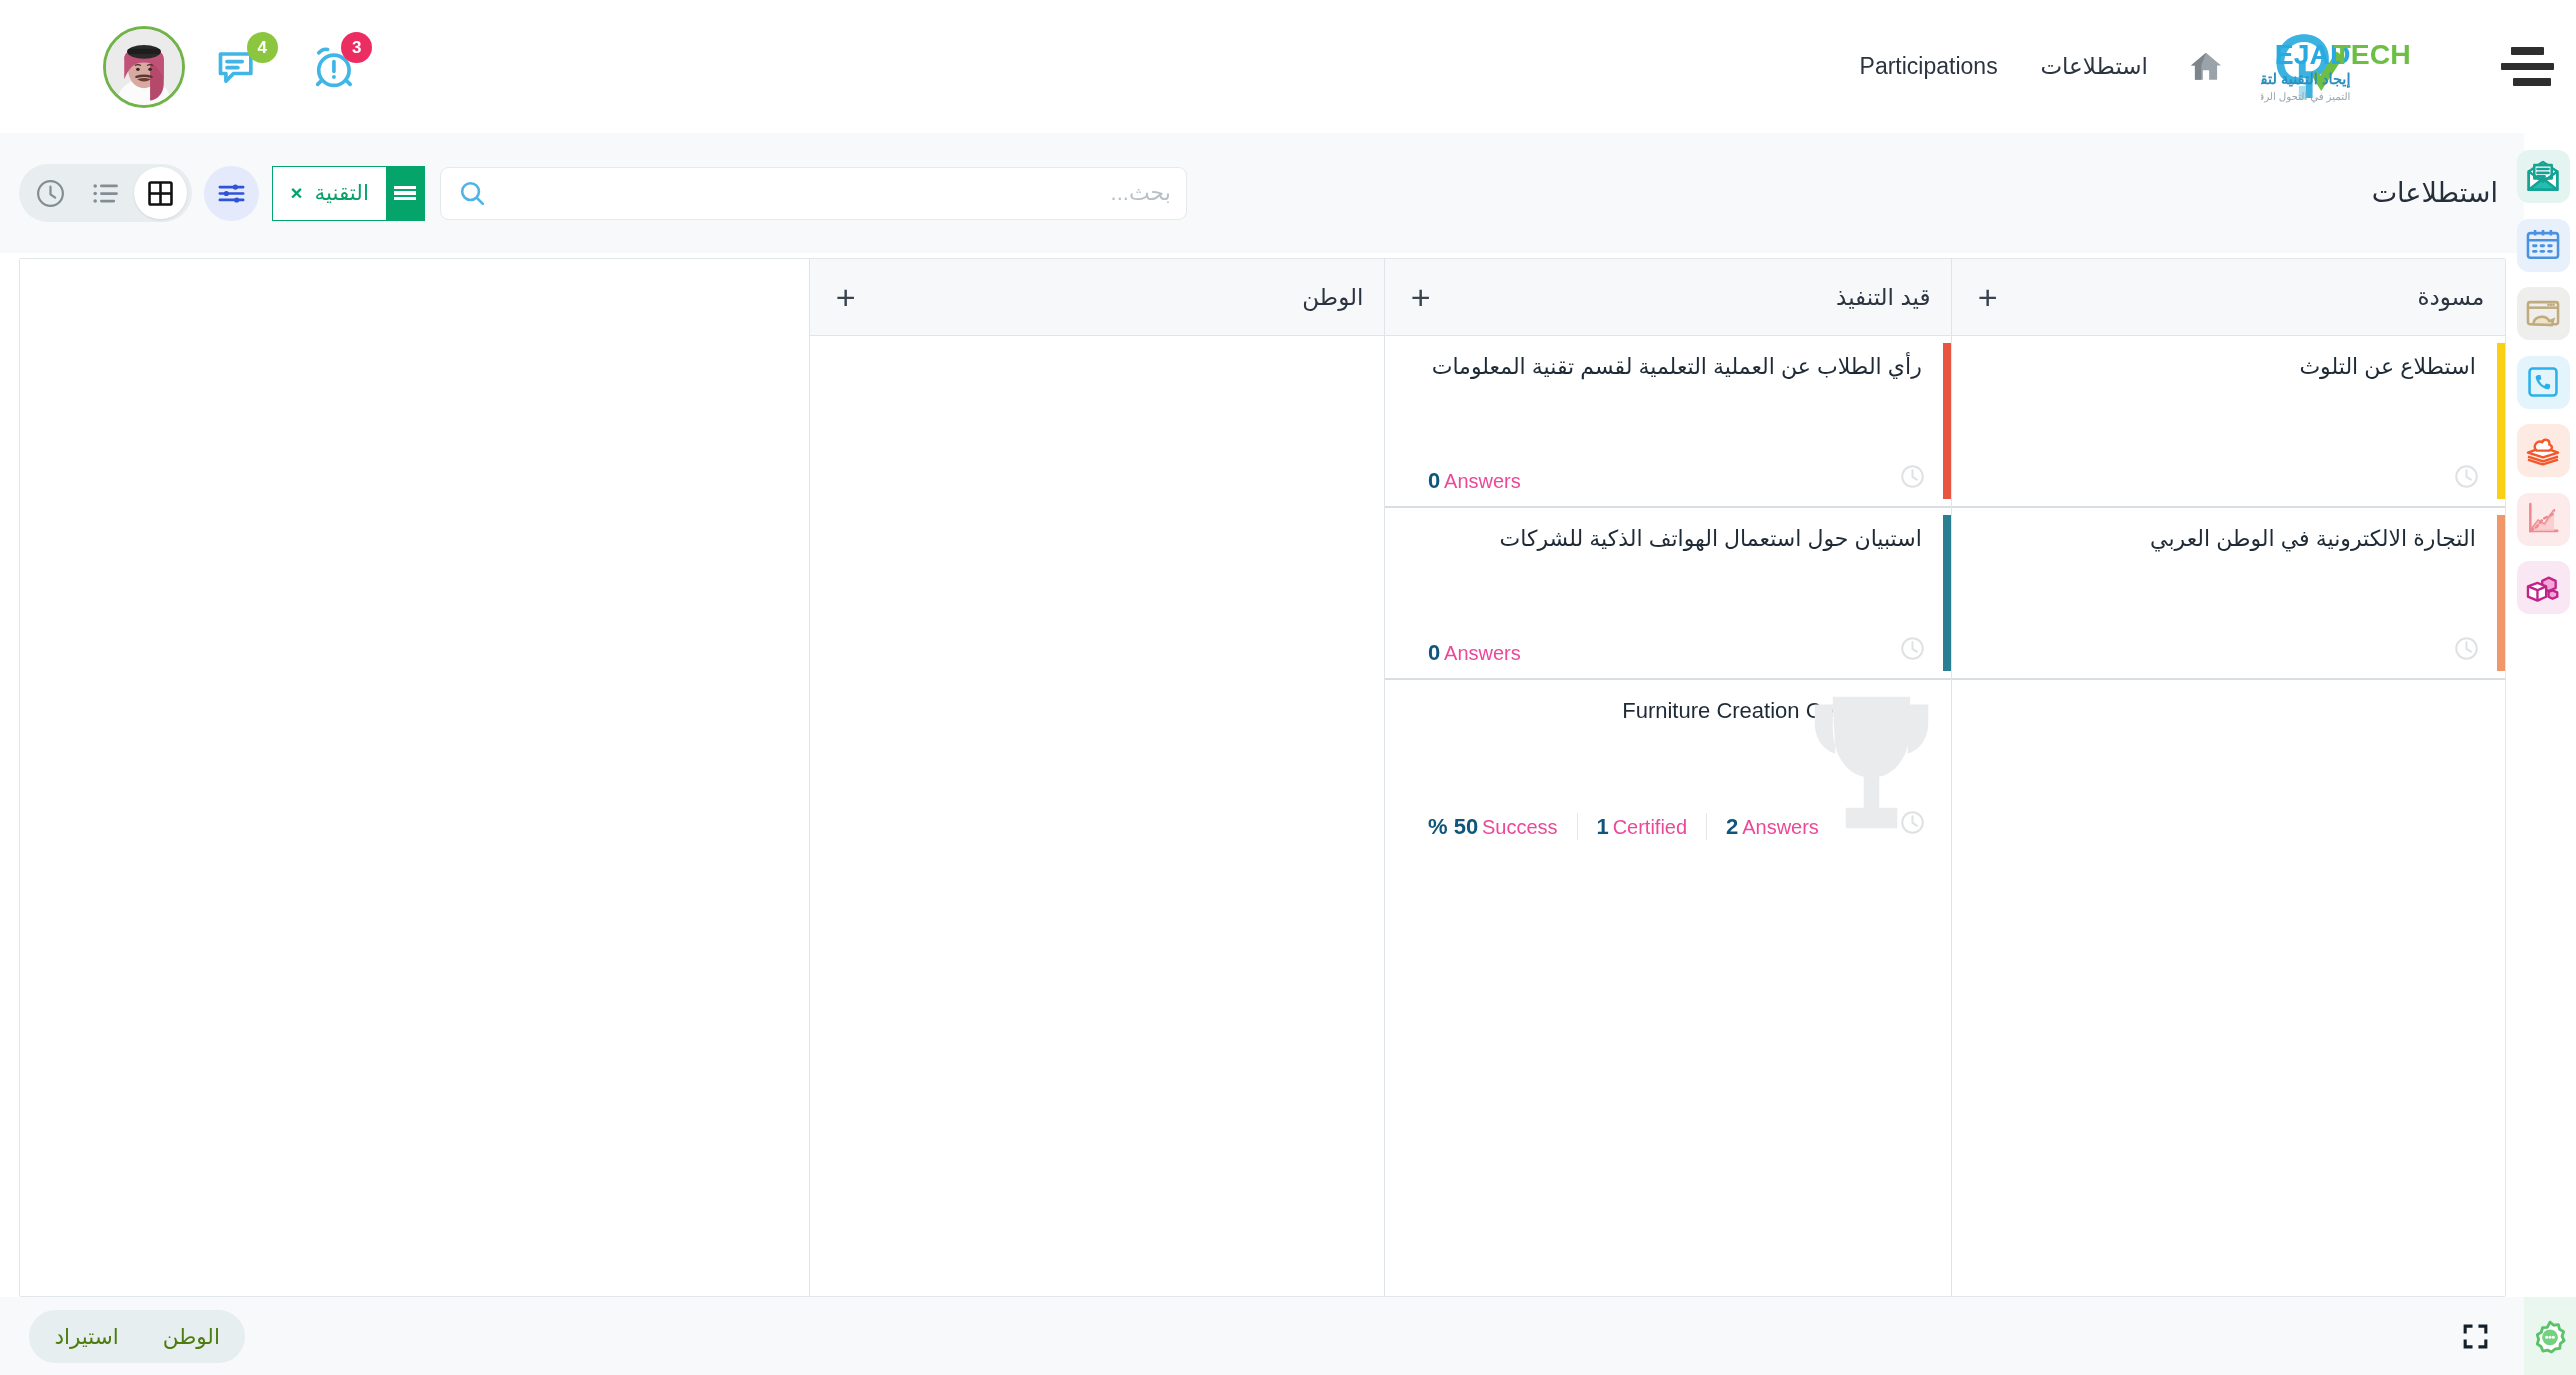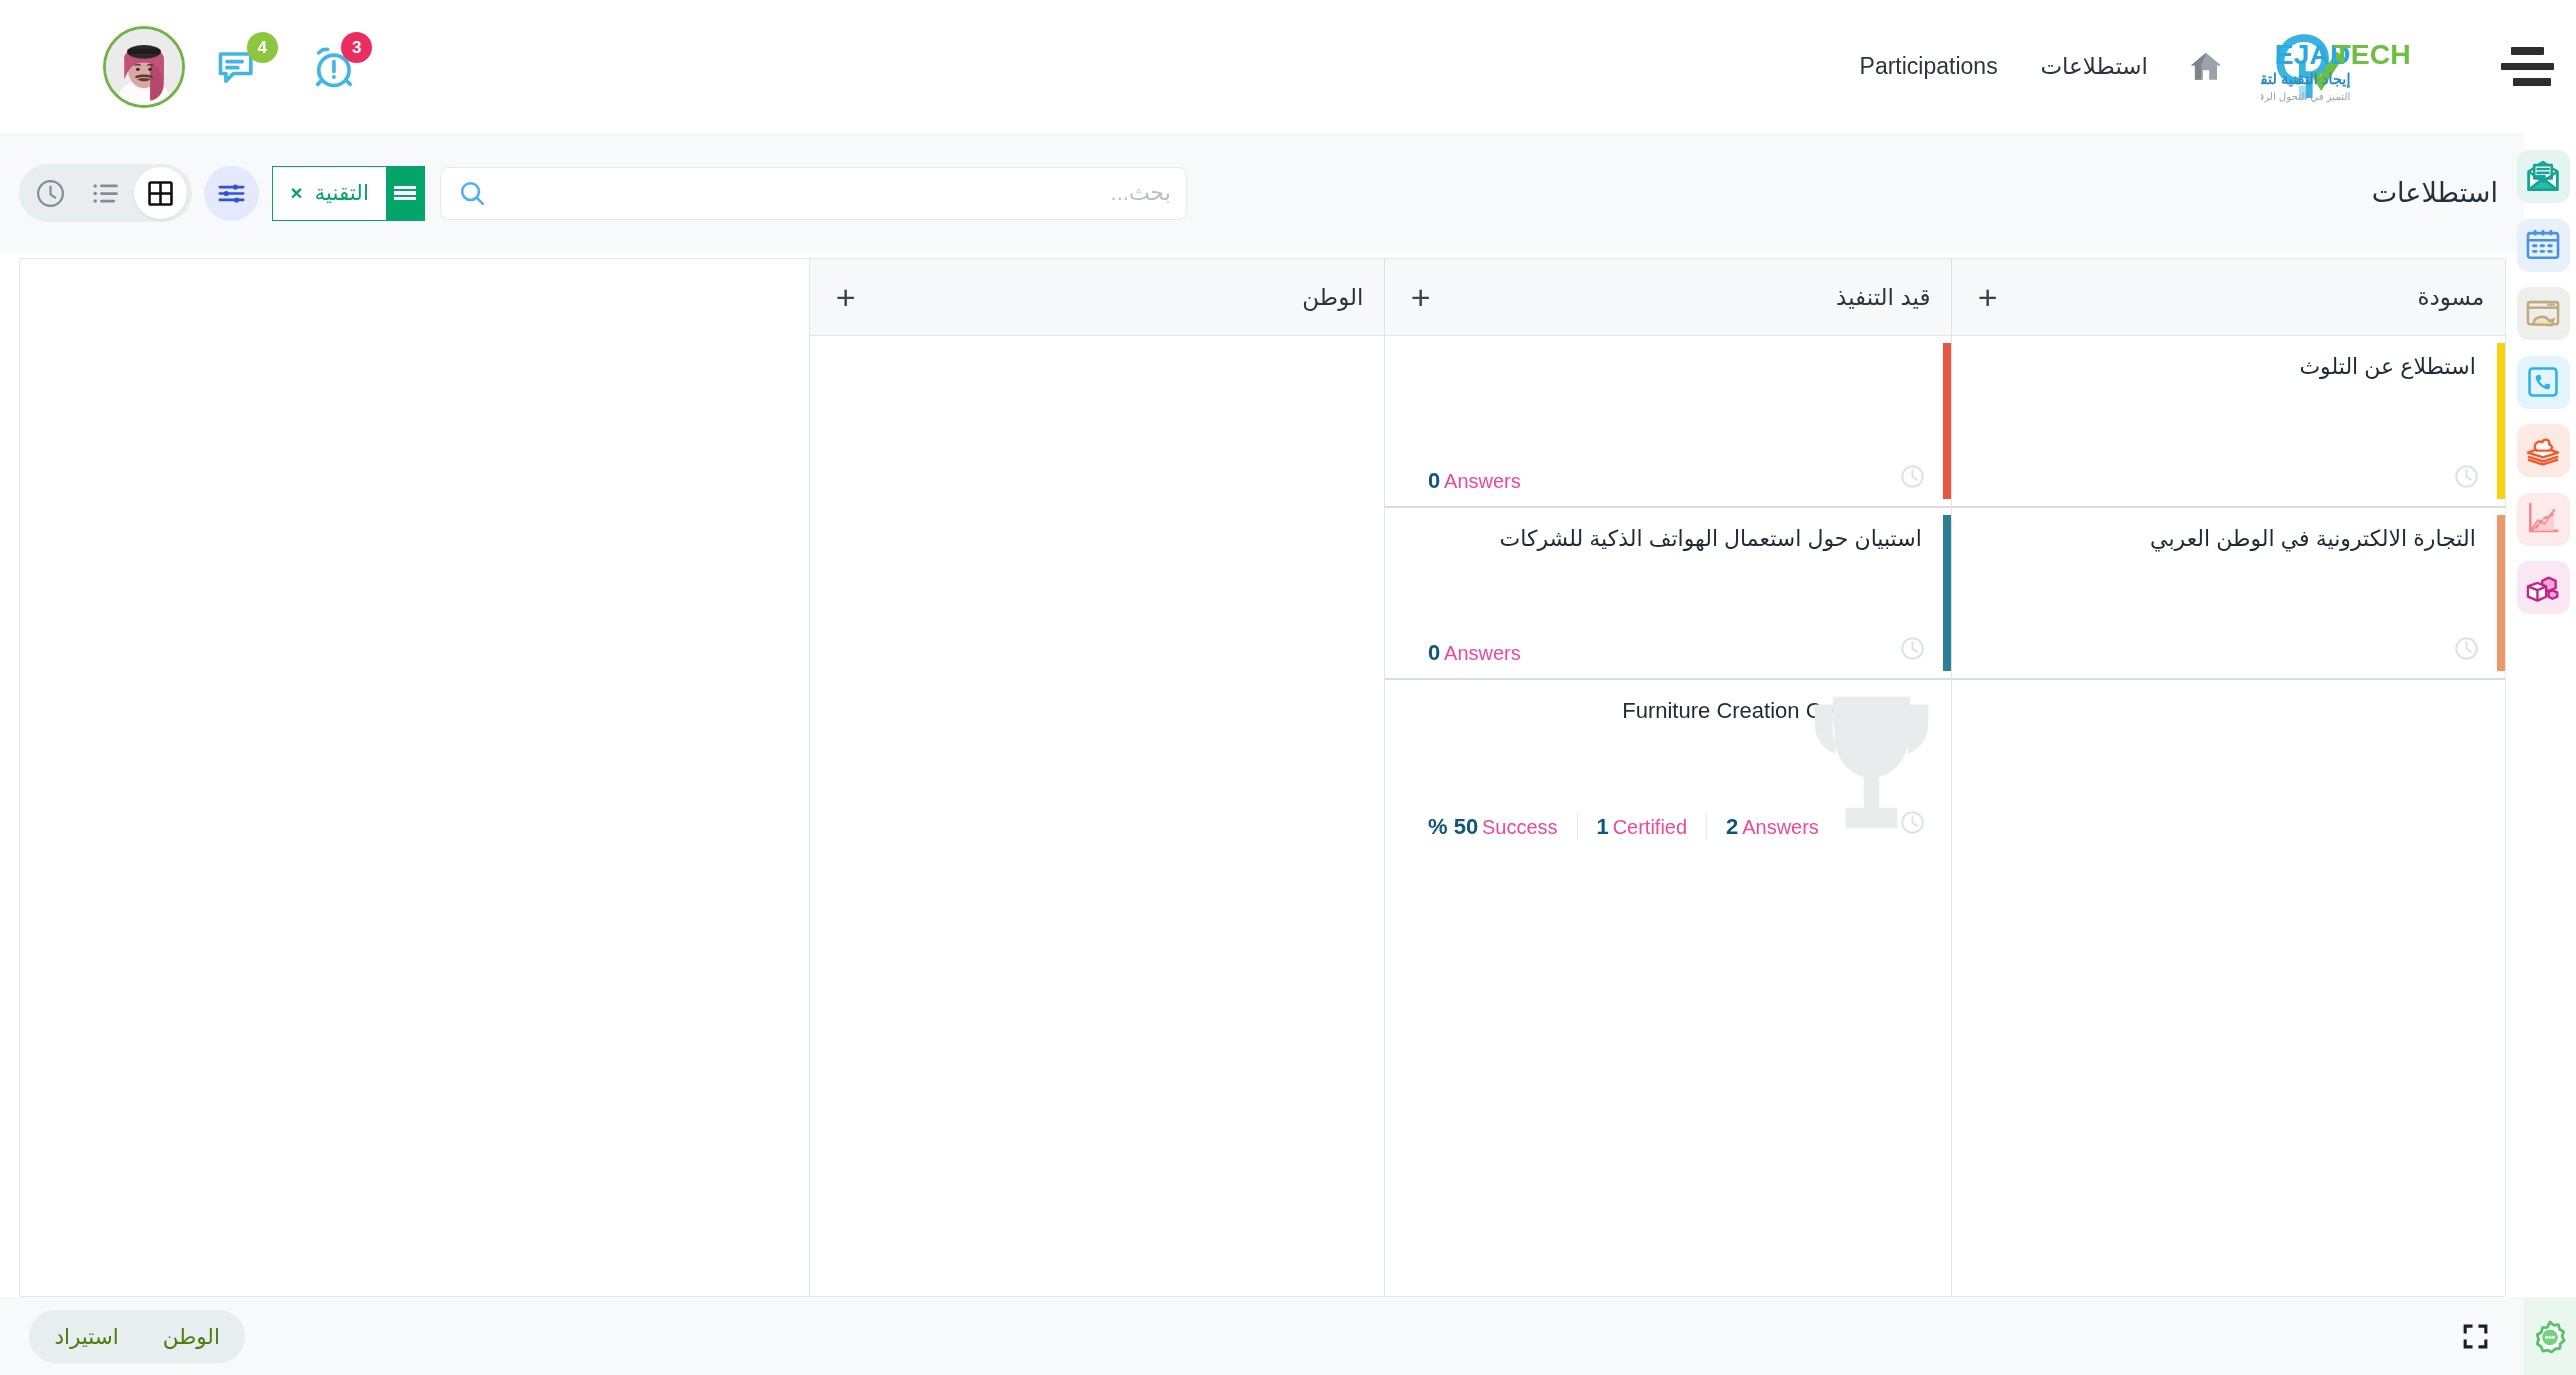--- a/index.html
+++ b/index.html
@@ -463,20 +463,21 @@
 
   <div class="col prog">
     <div class="col-head">
       <div class="col-title">قيد التنفيذ</div>
       <div class="col-add">+</div>
     </div>
     <div class="col-body">
 
       <div class="card">
         <div class="accent" style="background:#e85642"></div>
+        <div class="ctitle">رأي الطلاب عن العملية التعلمية لقسم تقنية المعلومات</div>
         <div class="spacer"></div>
         <div class="cfoot">
           <span class="clock">
             <svg width="29" height="29" viewBox="0 0 24 24" fill="none" stroke="#dfe2e4" stroke-width="1.7">
               <circle cx="12" cy="12" r="8.5"></circle>
                 <path d="M12 6.8 L12 12.4 L15.6 14.6" stroke-linecap="round"></path>
             </svg>
           </span>
           <span class="stats">
             <span class="stat">

